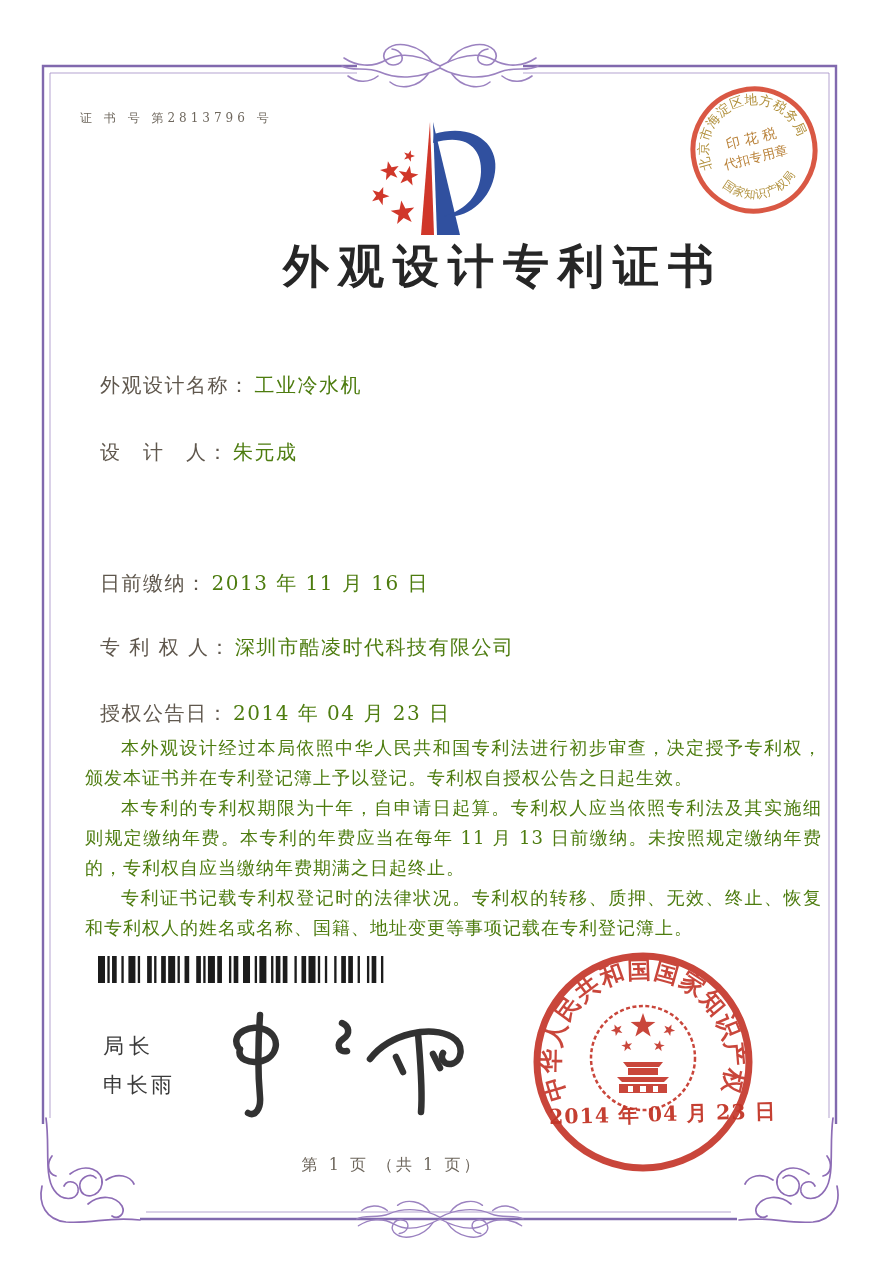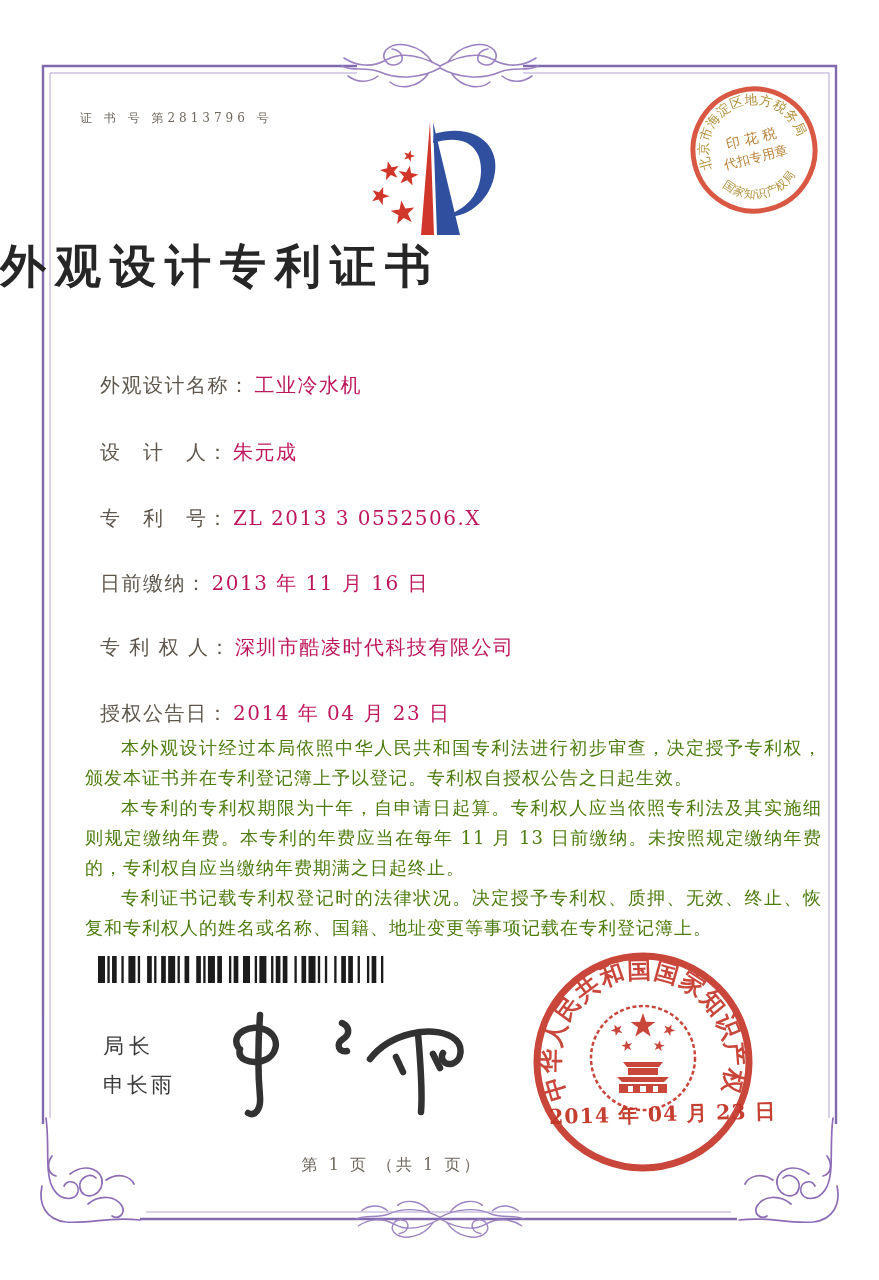--- a/index.html
+++ b/index.html
@@ -10,25 +10,25 @@
   }
   .abs{position:absolute;}
   .frame-svg{position:absolute;left:0;top:0;pointer-events:none;}
 
   .cert-no{
     left:80px;top:110px;font-size:12px;color:#6e675d;
     letter-spacing:4px;
   }
   .logo-box{left:368px;top:118px;width:150px;height:120px;}
   .title{
-    left:0;top:236px;width:723px;text-align:left;
+    left:0;top:236px;width:723px;text-align:right;
     font-size:46px;font-weight:700;color:#262626;letter-spacing:9px;
   }
   .field{left:100px;width:680px;font-size:20px;color:#5f574d;letter-spacing:1.5px;white-space:nowrap;}
-  .field .fvalue{margin-left:4px;color:#be185d;margin-top:46px;}
+  .field .fvalue{margin-left:4px;color:#4d7c0f;margin-top:46px;}
   .body-text{
     left:85px;top:733px;width:737px;font-size:18px;line-height:30px;
     color:#4d7c0f;letter-spacing:1px;text-align:justify;
   }
   .body-text p{margin:0;text-indent:2em;}
   .barcode-box{left:98px;top:956px;width:290px;height:27px;}
   .signer-title{left:103px;top:1032px;font-size:21px;color:#3a3a3a;letter-spacing:5px;font-family:"DejaVu Sans","Liberation Sans",sans-serif;}
   .signer-name{left:103px;top:1071px;font-size:21px;color:#3a3a3a;letter-spacing:3px;font-family:"DejaVu Sans","Liberation Sans",sans-serif;}
   .signature-box{left:222px;top:1005px;width:258px;height:115px;}
   .seal-box{left:527px;top:946px;width:232px;height:232px;opacity:0.92;}
@@ -121,37 +121,34 @@
   </div>
 
   <div class="abs title">外观设计专利证书</div>
 
   <div class="abs field" style="top:372px">
     <span class="flabel">外观设计名称：</span><span class="fvalue">工业冷水机</span>
   </div>
   <div class="abs field" style="top:439px">
     <span class="flabel">设　计　人：</span><span class="fvalue">朱元成</span>
   </div>
-  <div class="abs field" style="top:505px">
-    <span class="flabel">专　利　号：</span><span class="fvalue">ZL 2013 3 0552506.X</span>
-  </div>
   <div class="abs field" style="top:570px">
     <span class="flabel">日前缴纳：</span><span class="fvalue">2013 年 11 月 16 日</span>
   </div>
   <div class="abs field" style="top:634px">
     <span class="flabel">专 利 权 人：</span><span class="fvalue">深圳市酷凌时代科技有限公司</span>
   </div>
   <div class="abs field" style="top:700px">
     <span class="flabel">授权公告日：</span><span class="fvalue">2014 年 04 月 23 日</span>
   </div>
 
   <div class="abs body-text">
     <p>本外观设计经过本局依照中华人民共和国专利法进行初步审查，决定授予专利权，颁发本证书并在专利登记簿上予以登记。专利权自授权公告之日起生效。</p>
     <p>本专利的专利权期限为十年，自申请日起算。专利权人应当依照专利法及其实施细则规定缴纳年费。本专利的年费应当在每年 11 月 13 日前缴纳。未按照规定缴纳年费的，专利权自应当缴纳年费期满之日起终止。</p>
-    <p>专利证书记载专利权登记时的法律状况。决定授予专利权、质押、无效、终止、恢复和专利权人的姓名或名称、国籍、地址变更等事项记载在专利登记簿上。</p>
+    <p>专利证书记载专利权登记时的法律状况。专利权的转移、质押、无效、终止、恢复和专利权人的姓名或名称、国籍、地址变更等事项记载在专利登记簿上。</p>
   </div>
 
   <div class="abs barcode-box">
     <svg id="barcodeSvg" width="290" height="27" preserveAspectRatio="none" viewBox="0 0 124 27">
         <rect x="0" y="0" width="3" height="27" fill="#1c1c1c"></rect>
         <rect x="4" y="0" width="1" height="27" fill="#1c1c1c"></rect>
         <rect x="6" y="0" width="2" height="27" fill="#1c1c1c"></rect>
         <rect x="10" y="0" width="1" height="27" fill="#1c1c1c"></rect>
         <rect x="13" y="0" width="3" height="27" fill="#1c1c1c"></rect>
         <rect x="17" y="0" width="1" height="27" fill="#1c1c1c"></rect>

